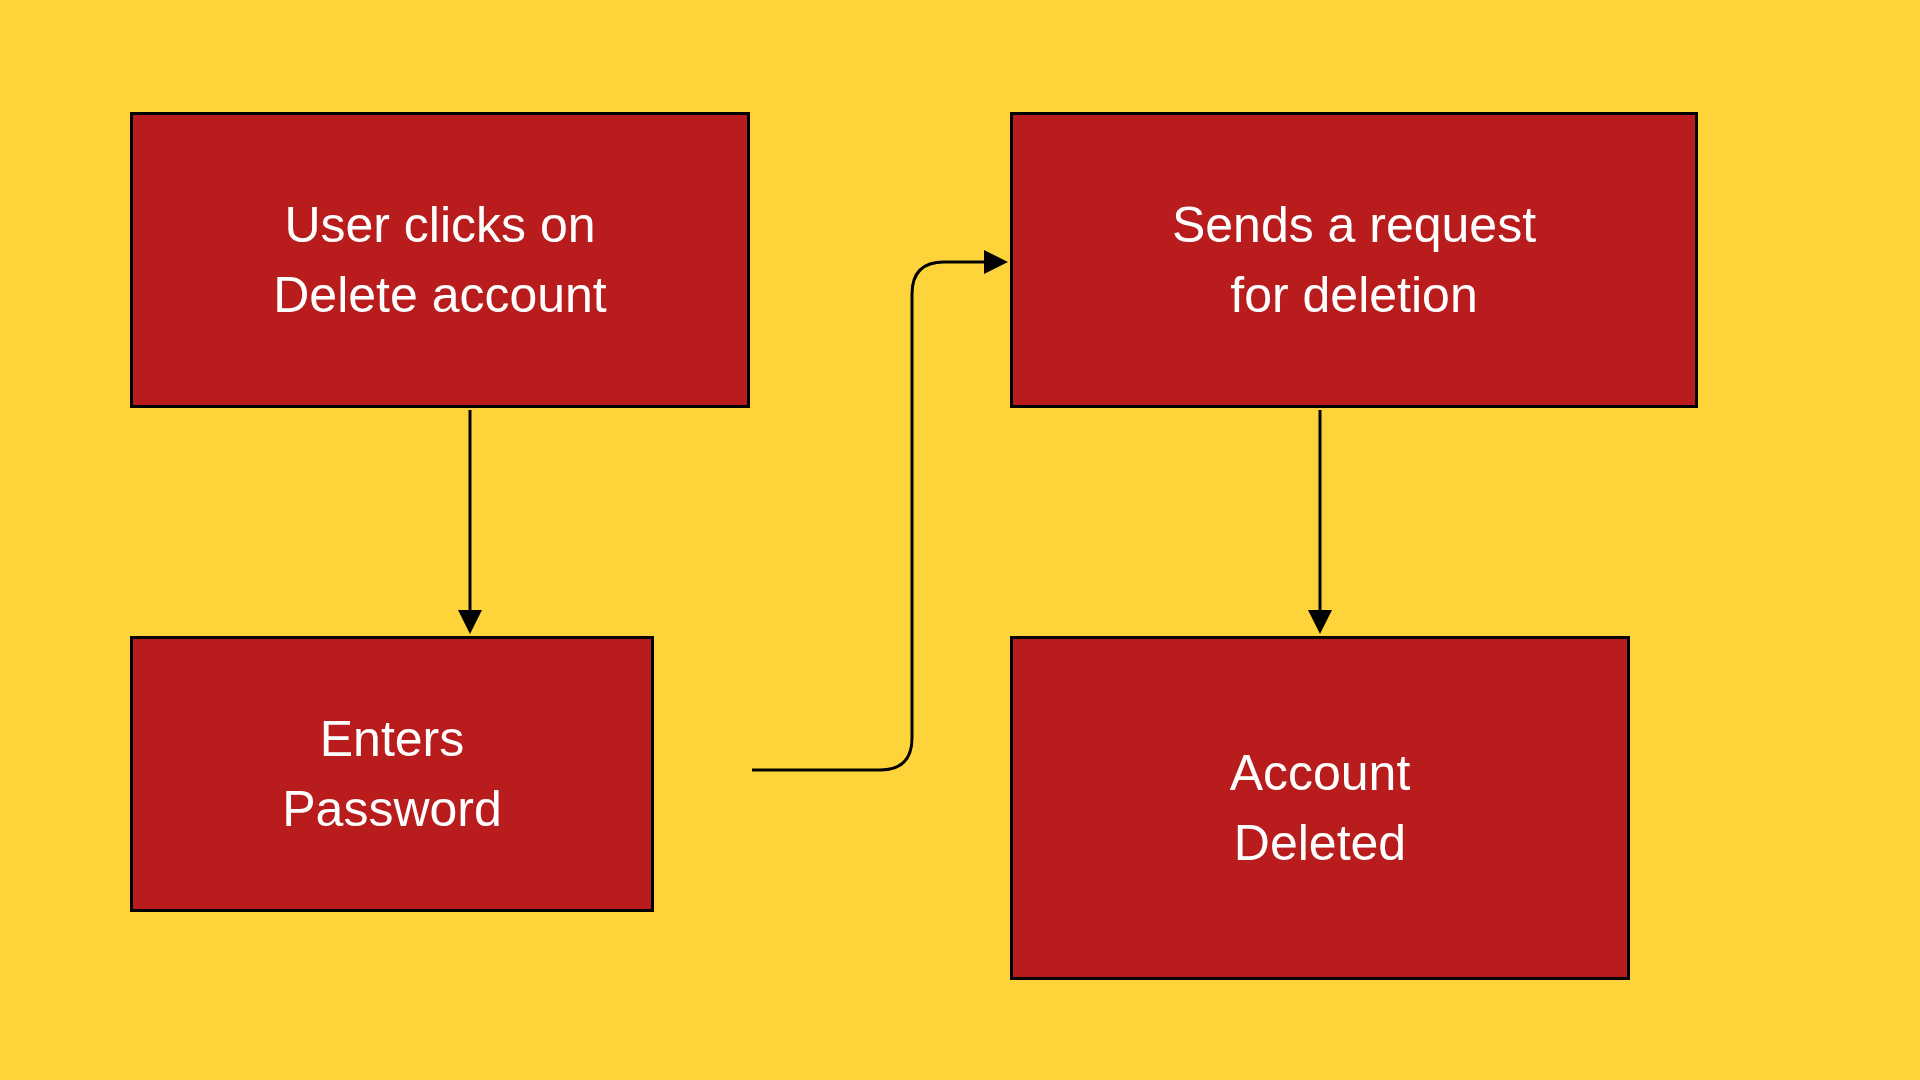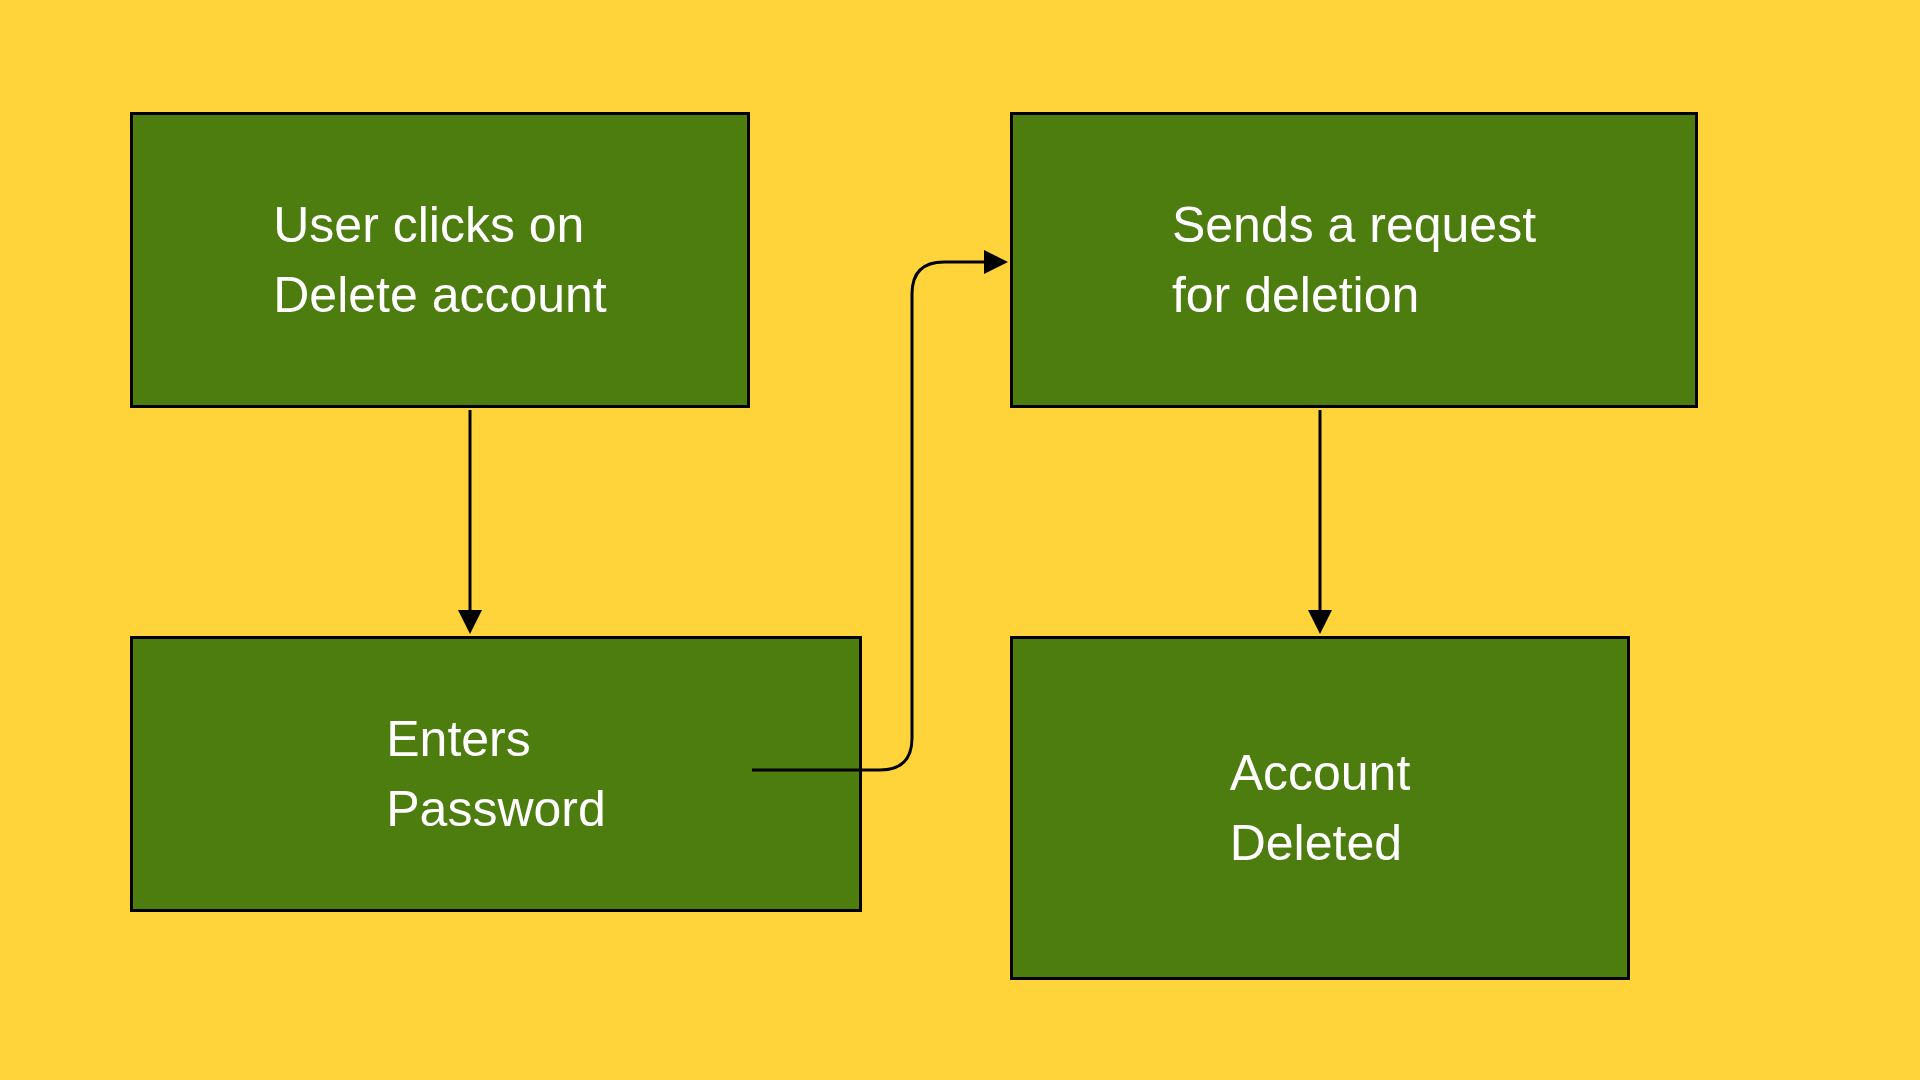--- a/index.html
+++ b/index.html
@@ -11,33 +11,34 @@
       position: relative;
       overflow: hidden;
     }
     .canvas {
       position: absolute;
       width: 100%;
       height: 100%;
     }
     .node {
       position: absolute;
-      background: #4d7c0f;
+      background: #b91c1c;
       border: 3px solid #000;
       color: #fff;
       display: flex;
       align-items: center;
       justify-content: center;
+      text-align: center;
       font-size: 50px;
       line-height: 1.4;
       font-weight: 400;
       padding: 4px 20px;
     }
     .node-1 { left: 130px;  top: 112px; width: 620px; height: 296px; }
-    .node-2 { left: 130px;  top: 636px; width: 732px; height: 276px; }
+    .node-2 { left: 130px;  top: 636px; width: 524px; height: 276px; }
     .node-3 { left: 1010px; top: 112px; width: 688px; height: 296px; }
     .node-4 { left: 1010px; top: 636px; width: 620px; height: 344px; }
     svg.arrows {
       position: absolute;
       inset: 0;
       width: 100%;
       height: 100%;
       pointer-events: none;
     }
     .node-text { white-space: pre-line; }

